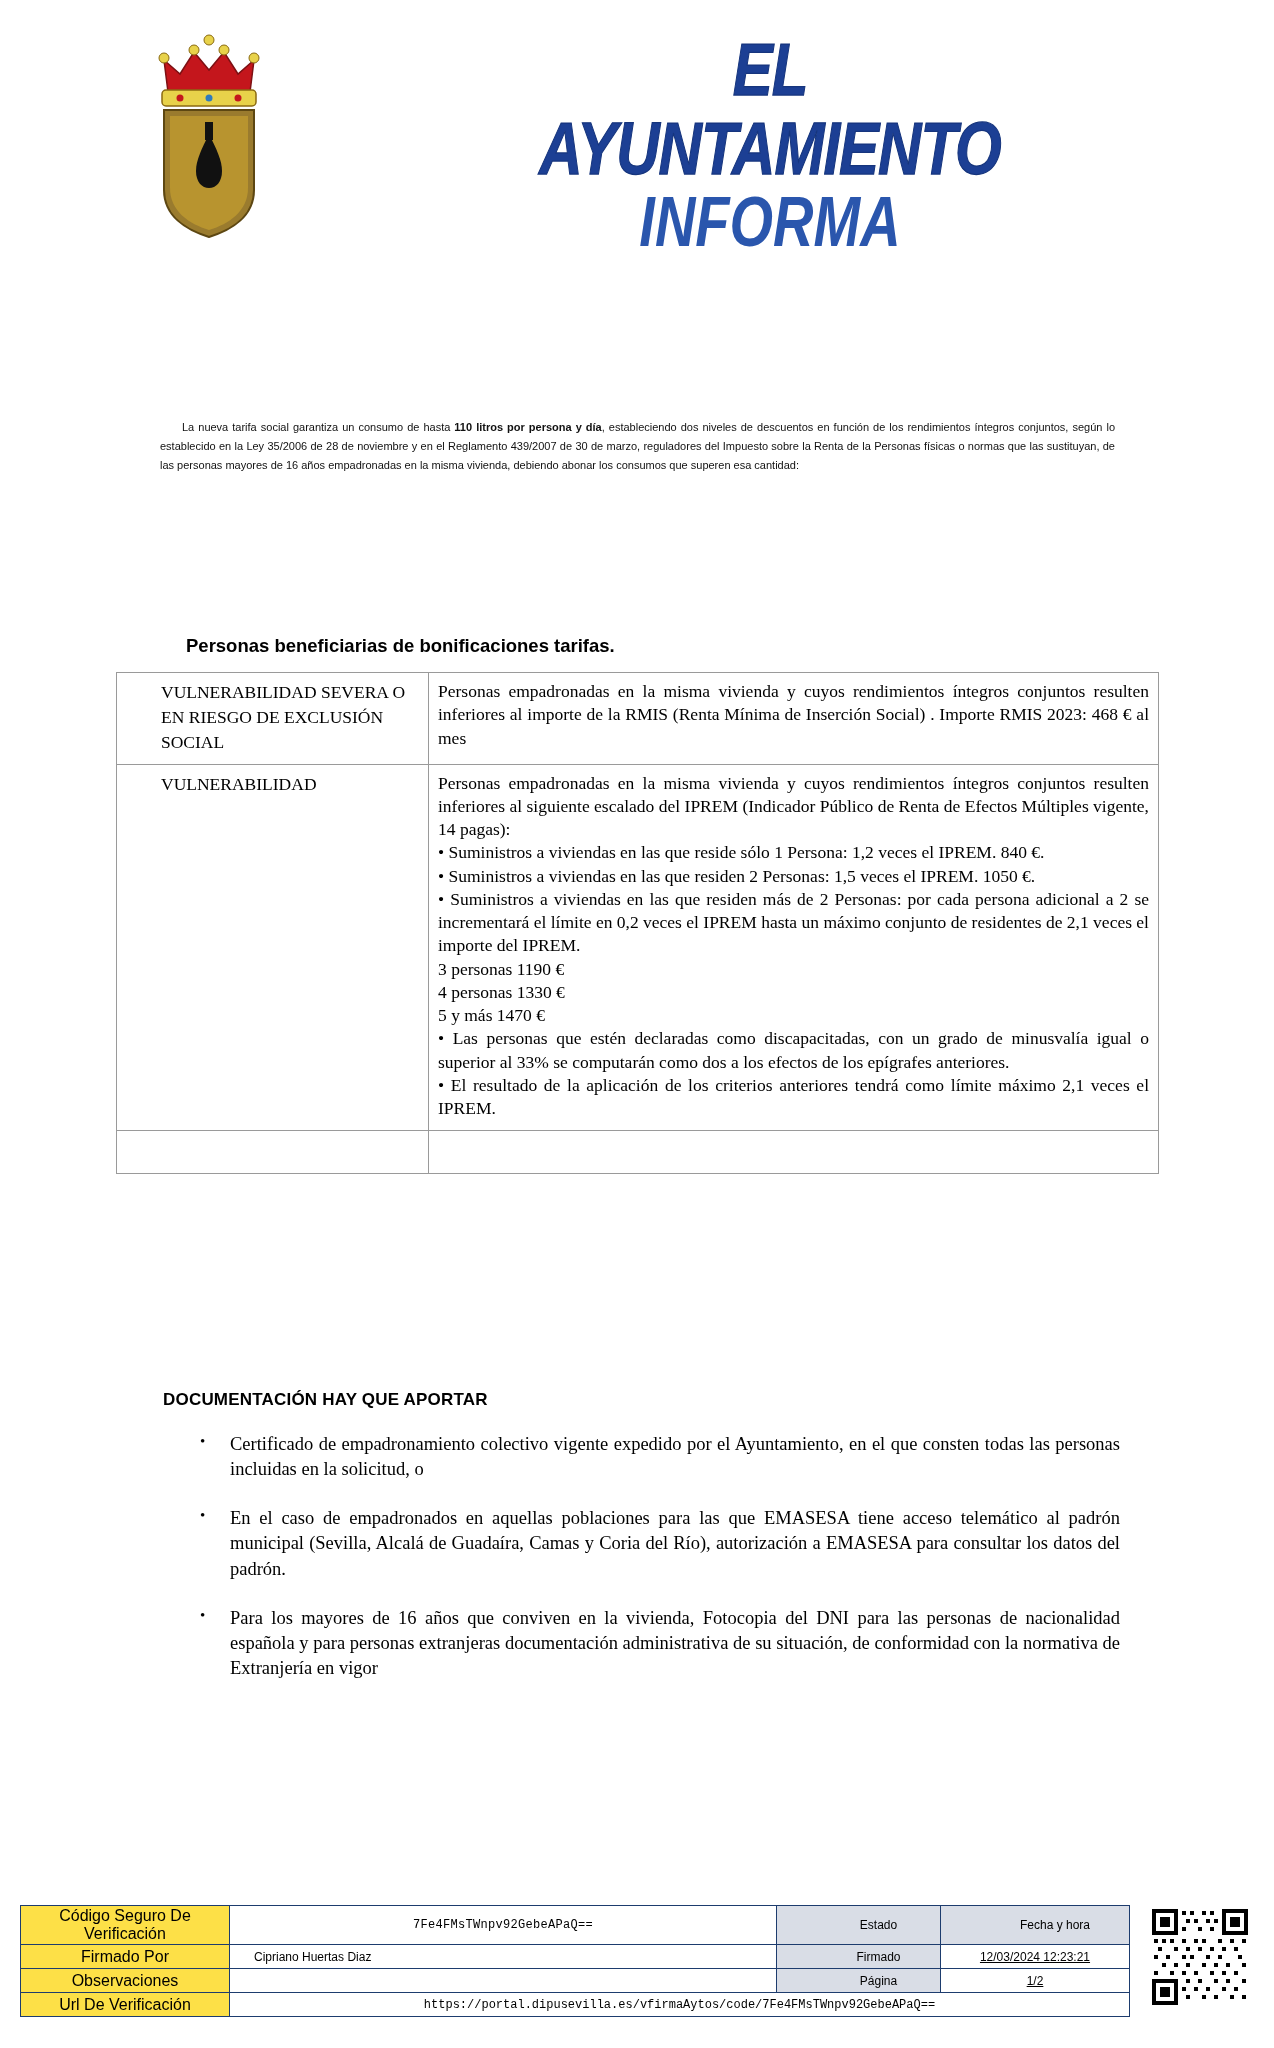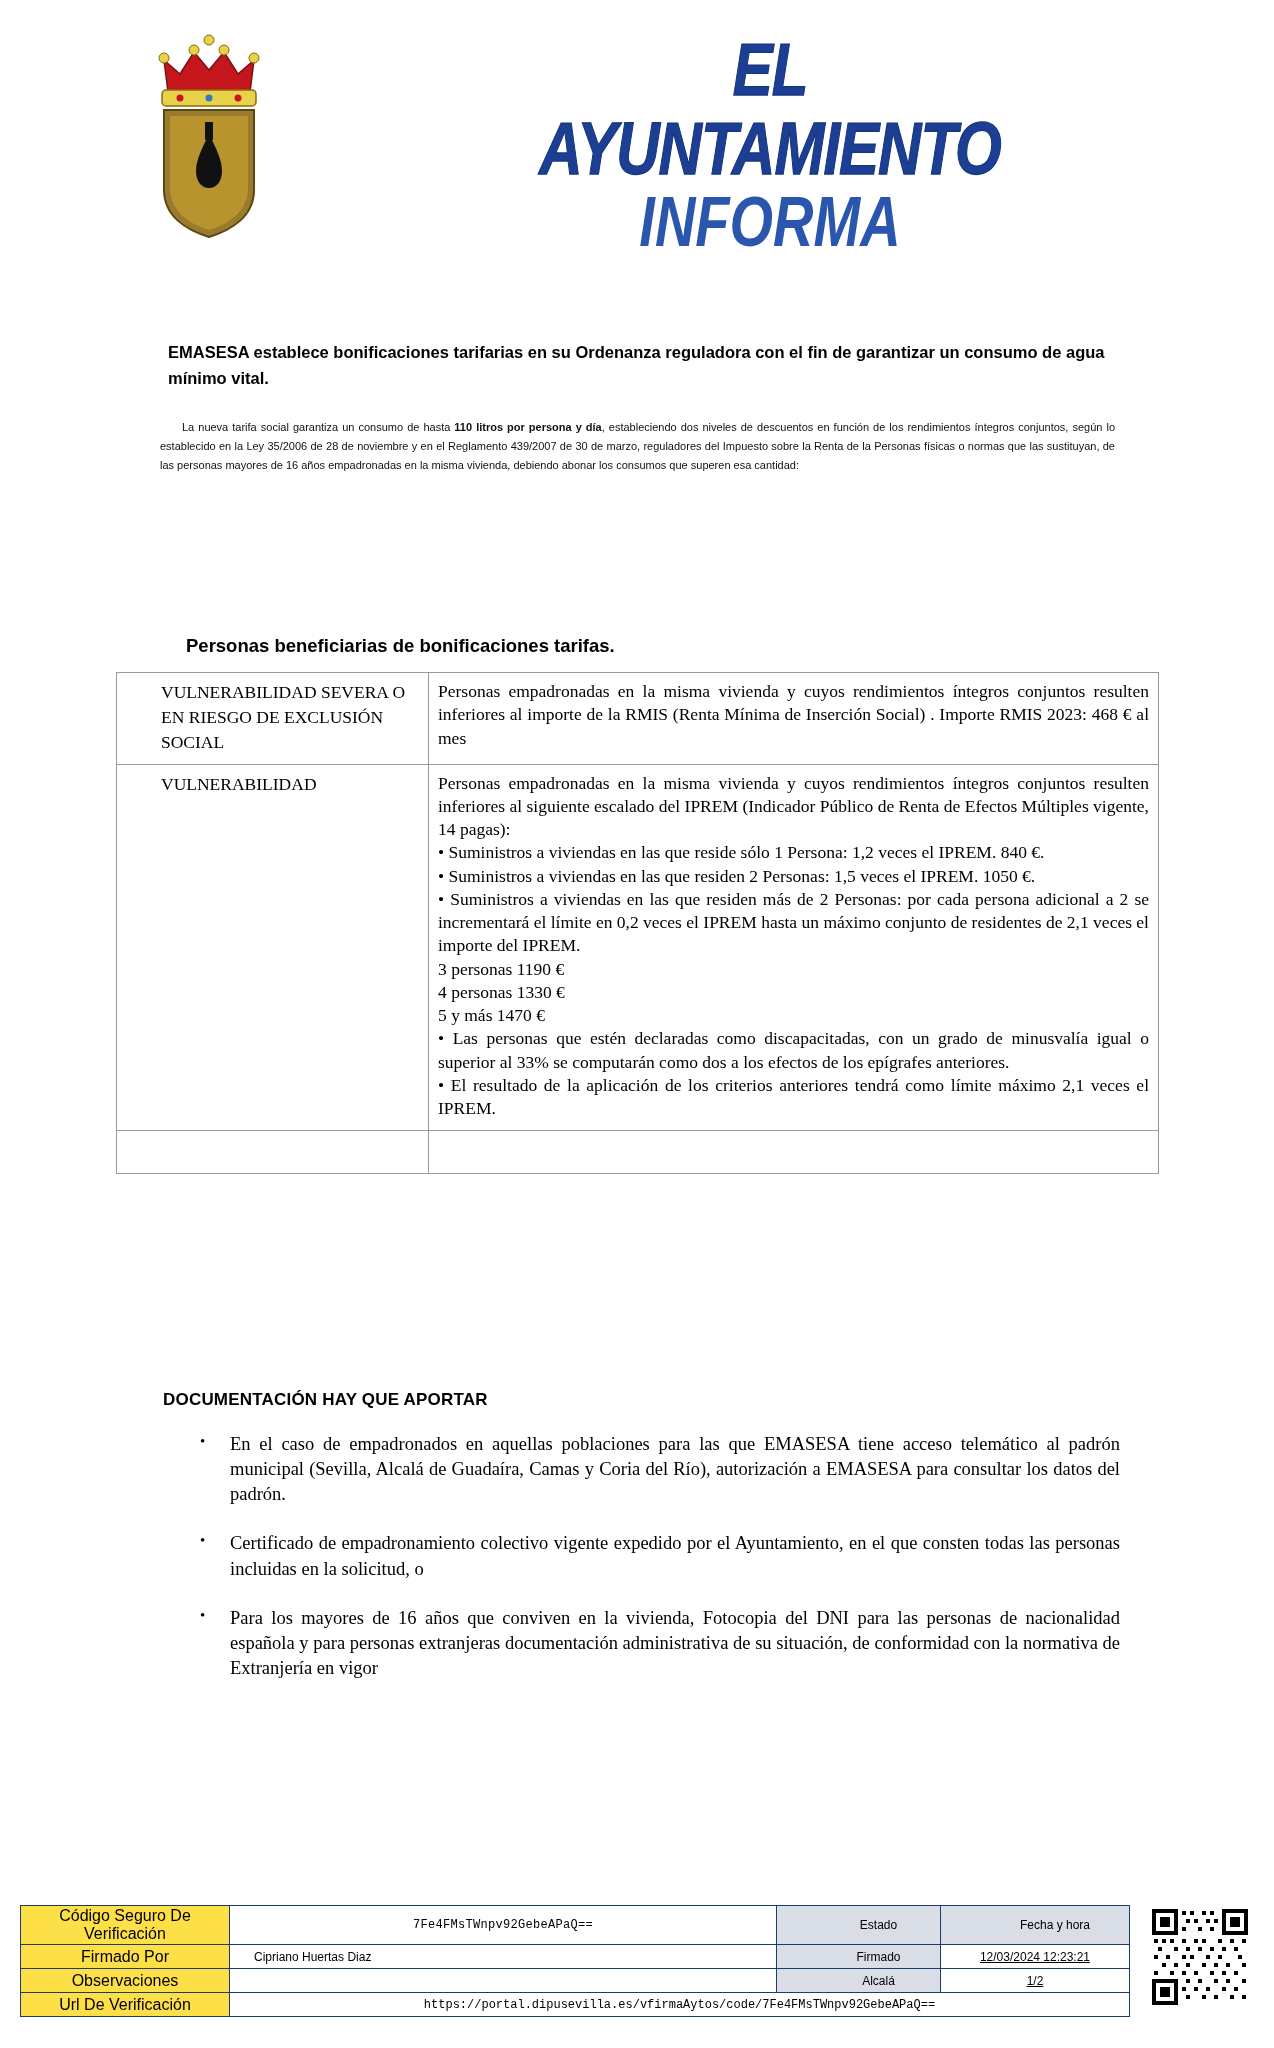--- a/index.html
+++ b/index.html
@@ -258,21 +258,20 @@
         <rect x="55" y="92" width="8" height="18" fill="#111111"></rect>
       </svg>
     </div>
 
     <div class="banner">
       <div class="l1">EL AYUNTAMIENTO</div>
       <div class="l2">INFORMA</div>
     </div>
   </div>
 
-  <div class="intro-bold">EMASESA establece  bonificaciones tarifarias en su Ordenanza reguladora con el fin de garantizar un consumo de agua mínimo vital.</div>
 
   <div class="intro-body">
     <span class="indent"></span><span>La nueva tarifa social garantiza un consumo de hasta </span><b>110 litros por persona y día</b><span>, estableciendo dos niveles de descuentos en función de los rendimientos íntegros conjuntos, según lo establecido en la Ley 35/2006 de 28 de noviembre y en el Reglamento 439/2007 de 30 de marzo, reguladores del Impuesto sobre la Renta de la Personas físicas o normas que las sustituyan, de las personas mayores de 16 años empadronadas en la  misma vivienda, debiendo abonar los consumos que superen esa cantidad:</span>
   </div>
 
   <div class="beneficiaries-title">Personas beneficiarias de bonificaciones tarifas.</div>
 
   <table class="tarifas">
     <tbody>
       <tr>
@@ -296,22 +295,22 @@
       <tr class="row-empty">
         <td class="cat"></td>
         <td class="desc"></td>
       </tr>
     </tbody>
   </table>
 
   <div class="doc-title">DOCUMENTACIÓN HAY QUE APORTAR</div>
   <div class="doc-list">
     <ul>
+      <li>Certificado de empadronamiento colectivo vigente expedido por el Ayuntamiento, en el que consten todas las personas incluidas en la solicitud, o</li>
       <li>En el caso de empadronados en aquellas poblaciones para las que EMASESA tiene acceso telemático al padrón municipal (Sevilla, Alcalá de Guadaíra, Camas y Coria del Río), autorización a EMASESA para consultar los datos del padrón.</li>
-      <li>Certificado de empadronamiento colectivo vigente expedido por el Ayuntamiento, en el que consten todas las personas incluidas en la solicitud, o</li>
       <li>Para los mayores de 16 años que conviven en la vivienda, Fotocopia del DNI para las personas de nacionalidad española y para personas extranjeras documentación administrativa de su situación, de conformidad con la normativa de Extranjería en vigor</li>
     </ul>
   </div>
 
   <table class="verify">
     <tbody>
       <tr>
         <td class="lbl">Código Seguro De Verificación</td>
         <td class="mono">7Fe4FMsTWnpv92GebeAPaQ==</td>
         <td class="lbl2">Estado</td>
@@ -319,21 +318,21 @@
       </tr>
       <tr>
         <td class="lbl">Firmado Por</td>
         <td class="val">Cipriano Huertas Diaz</td>
         <td class="lbl2">Firmado</td>
         <td class="val2">12/03/2024 12:23:21</td>
       </tr>
       <tr>
         <td class="lbl">Observaciones</td>
         <td class="val"></td>
-        <td class="lbl2">Alcalá</td>
+        <td class="lbl2">Página</td>
         <td class="val2">1/2</td>
       </tr>
       <tr>
         <td class="lbl">Url De Verificación</td>
         <td class="urlval" colspan="3">https://portal.dipusevilla.es/vfirmaAytos/code/7Fe4FMsTWnpv92GebeAPaQ==</td>
       </tr>
     </tbody>
   </table>
 
   <div class="qr">

